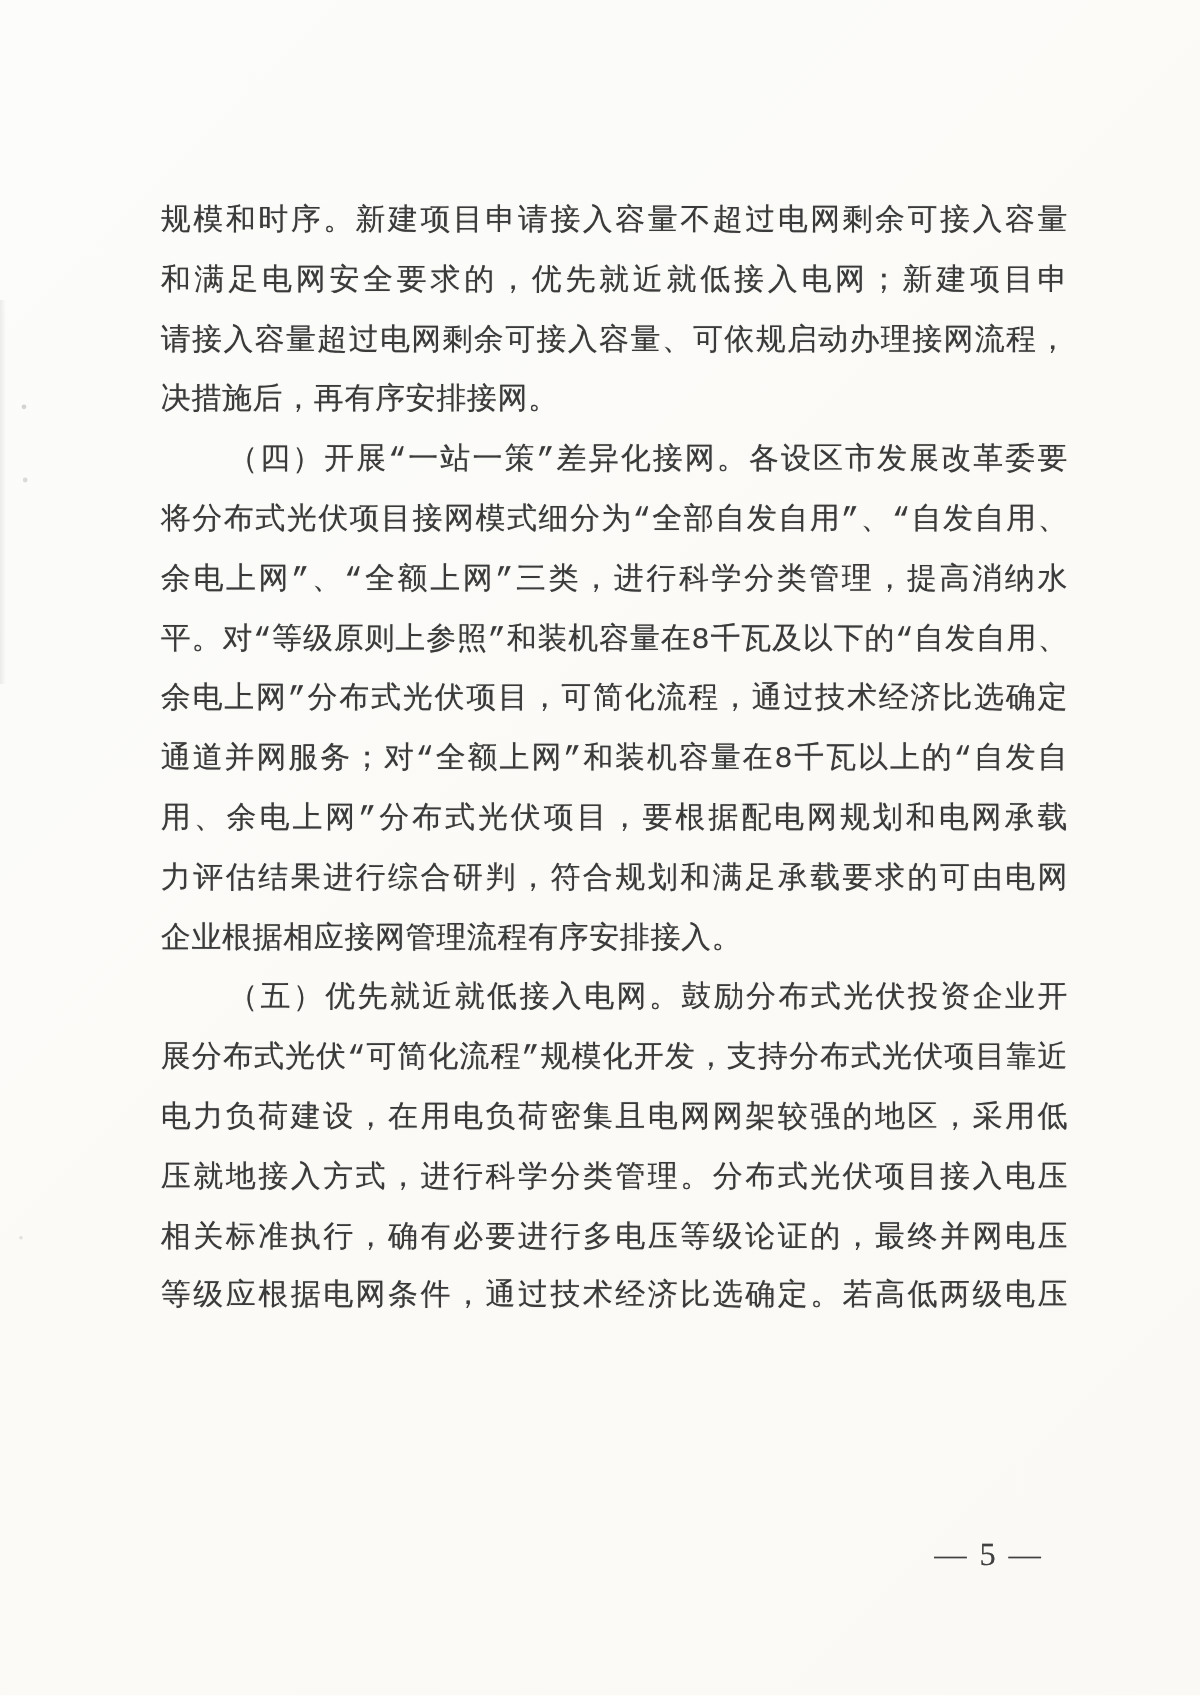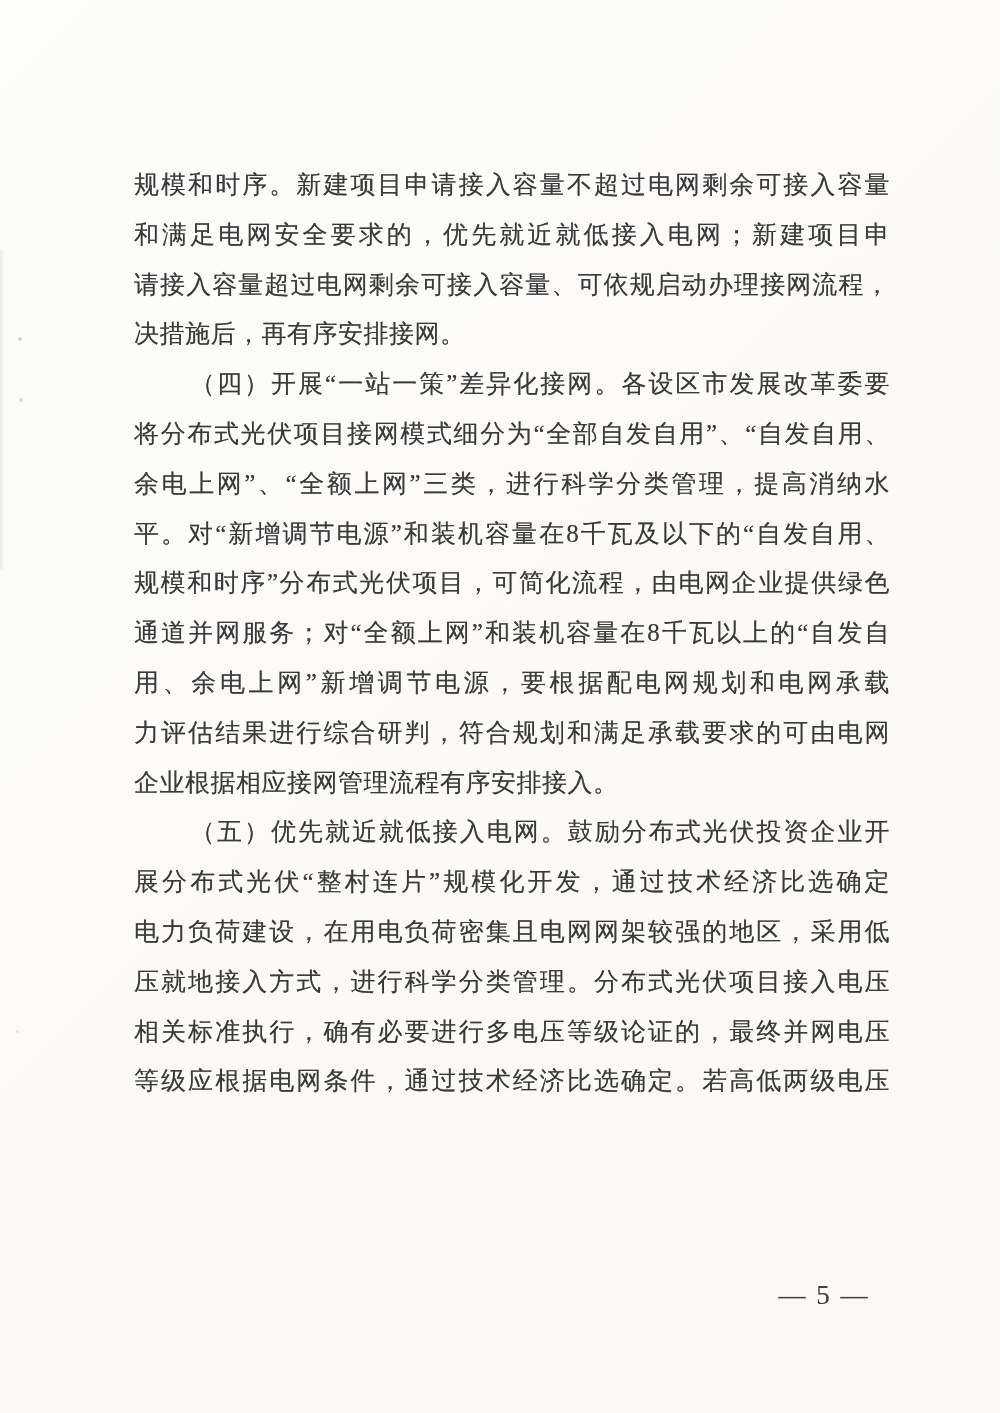--- a/index.html
+++ b/index.html
@@ -17,20 +17,21 @@
     position:absolute;left:0;top:250px;width:5px;height:320px;
     background:linear-gradient(to right,rgba(120,120,120,0.12),rgba(120,120,120,0));
   }
   .speck{position:absolute;border-radius:50%;background:#b5b3ae;}
   .speck.s1{left:18px;top:337px;width:4px;height:4px;opacity:.55;}
   .speck.s2{left:19px;top:398px;width:4px;height:4px;opacity:.45;}
   .speck.s3{left:16px;top:1030px;width:3px;height:3px;opacity:.35;}
   .text-block{
     position:absolute;left:134px;top:160px;width:756px;
     color:#3a3a3a;
+    font-family:Liberation Mono, monospace;
   }
   .line{
     margin:0;padding:0;
     height:49.8px;line-height:49.8px;
     font-size:25px;
     text-align:justify;text-align-last:justify;
     text-justify:inter-character;
     white-space:nowrap;
     text-shadow:0 0 0.6px rgba(70,70,70,0.55);
     letter-spacing:0.5px;
@@ -62,31 +63,31 @@
       <p class="line">规模和时序。新建项目申请接入容量不超过电网剩余可接入容量</p>
       <p class="line">和满足电网安全要求的，优先就近就低接入电网；新建项目申</p>
       <p class="line">请接入容量超过电网剩余可接入容量、可依规启动办理接网流程，</p>
       <p class="line end">决措施后，再有序安排接网。</p>
     </section>
 
     <section class="para">
       <p class="line indent">（四）开展“一站一策”差异化接网。各设区市发展改革委要</p>
       <p class="line">将分布式光伏项目接网模式细分为“全部自发自用”、“自发自用、</p>
       <p class="line">余电上网”、“全额上网”三类，进行科学分类管理，提高消纳水</p>
-      <p class="line">平。对“新增调节电源”和装机容量在8千瓦及以下的“自发自用、</p>
-      <p class="line">规模和时序”分布式光伏项目，可简化流程，由电网企业提供绿色</p>
+      <p class="line">平。对“等级原则上参照”和装机容量在8千瓦及以下的“自发自用、</p>
+      <p class="line">余电上网”分布式光伏项目，可简化流程，通过技术经济比选确定</p>
       <p class="line">通道并网服务；对“全额上网”和装机容量在8千瓦以上的“自发自</p>
-      <p class="line">用、余电上网”新增调节电源，要根据配电网规划和电网承载</p>
+      <p class="line">用、余电上网”分布式光伏项目，要根据配电网规划和电网承载</p>
       <p class="line">力评估结果进行综合研判，符合规划和满足承载要求的可由电网</p>
       <p class="line end">企业根据相应接网管理流程有序安排接入。</p>
     </section>
 
     <section class="para">
       <p class="line indent">（五）优先就近就低接入电网。鼓励分布式光伏投资企业开</p>
-      <p class="line">展分布式光伏“整村连片”规模化开发，通过技术经济比选确定</p>
+      <p class="line">展分布式光伏“可简化流程”规模化开发，支持分布式光伏项目靠近</p>
       <p class="line">电力负荷建设，在用电负荷密集且电网网架较强的地区，采用低</p>
       <p class="line">压就地接入方式，进行科学分类管理。分布式光伏项目接入电压</p>
       <p class="line">相关标准执行，确有必要进行多电压等级论证的，最终并网电压</p>
       <p class="line">等级应根据电网条件，通过技术经济比选确定。若高低两级电压</p>
     </section>
 
   </main>
 
   <div class="footer">— 5 —</div>
 

